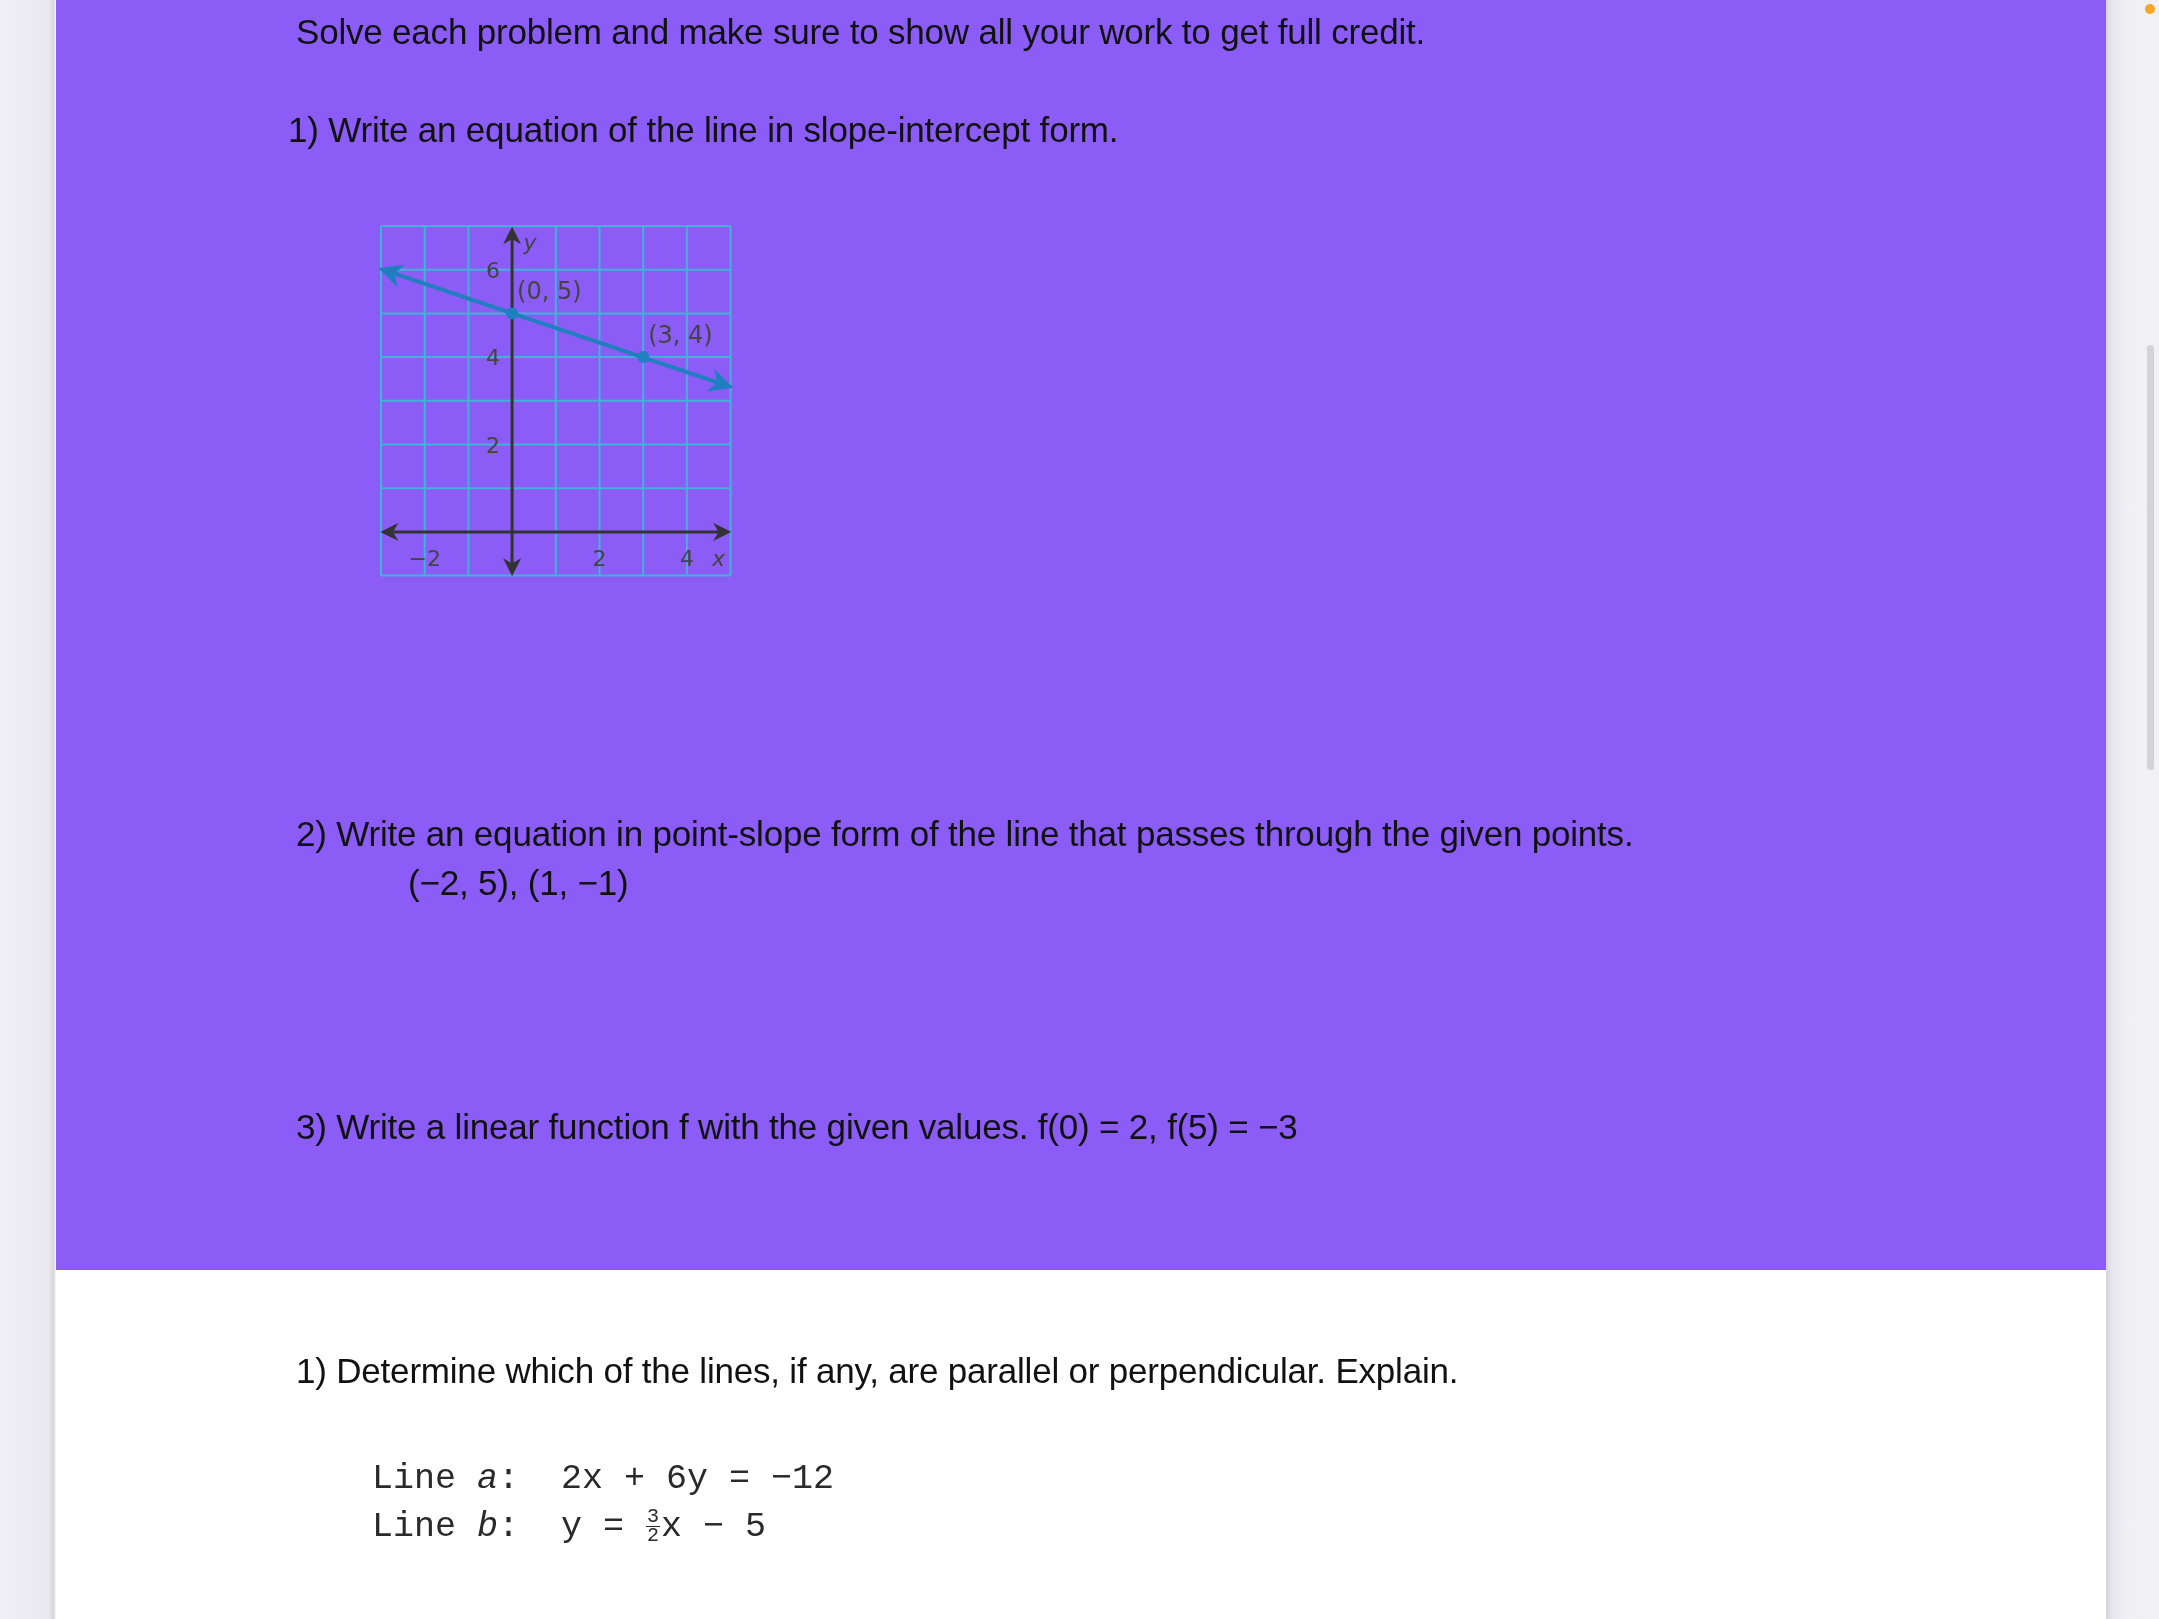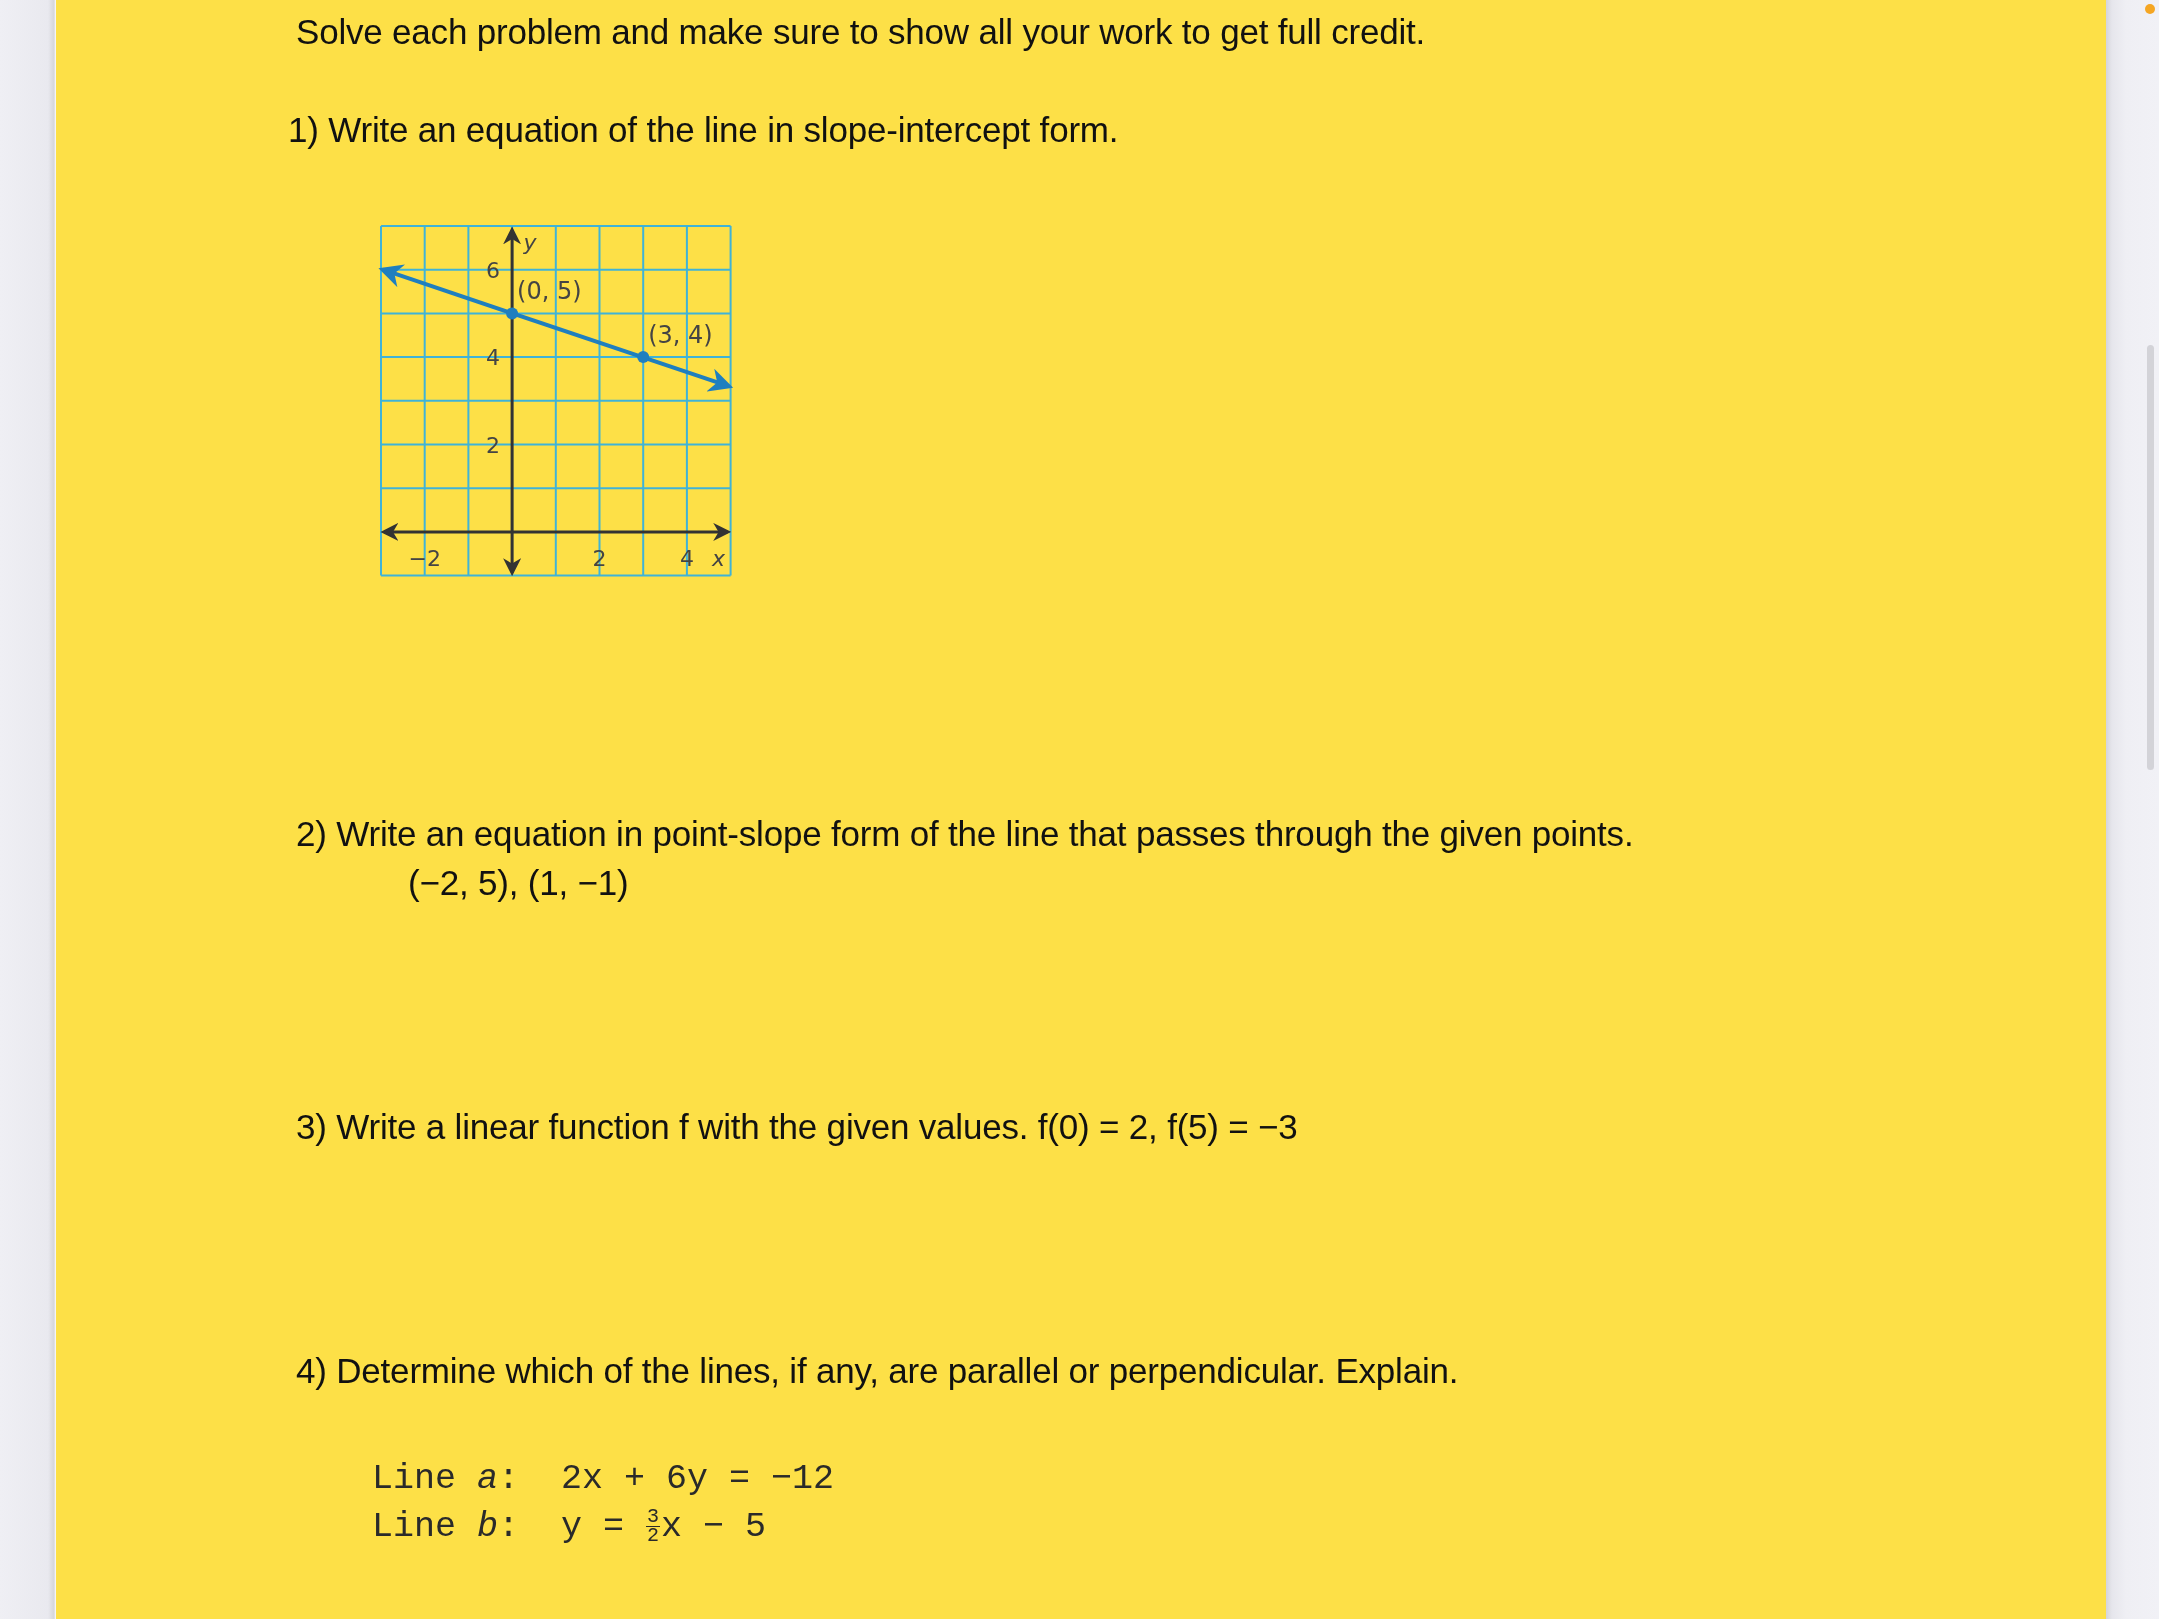--- a/index.html
+++ b/index.html
@@ -6,22 +6,22 @@
   body {
     width: 2159px; height: 1619px; overflow: hidden; position: relative;
     background: linear-gradient(to right, #efeff4 0px, #e9e9ef 48px, #d6d6dc 54px, #ffffff 56px);
     font-family: "Liberation Sans", sans-serif;
   }
   .viewer-bg-right {
     position: absolute; left: 2106px; top: 0; width: 53px; height: 1619px;
     background: linear-gradient(to right, #d4d4da 0px, #e6e6ec 6px, #efeff4 20px, #f1f1f6 53px);
   }
   .page {
-    position: absolute; left: 56px; top: 0; width: 2050px; height: 1619px;
-    background: #fde047;
+    position: absolute; left: 56px; top: 0; width: 2050px; height: 1270px;
+    background: #8b5cf6;
   }
   .text-line {
     position: absolute; color: #111111; font-size: 35px; white-space: nowrap;
     letter-spacing: -0.2px;
   }
   .graph {
     position: absolute; left: 300px; top: 206px; width: 400px; height: 390px;
   }
   .equations {
     position: absolute; left: 316px; top: 1455px;
@@ -96,21 +96,21 @@
         <circle cx="287.20000000000005" cy="151.10000000000002" r="6" fill="#1f7fbf"></circle>
         <text x="292.20000000000005" y="137.10000000000002" font-size="24" fill="#444444" font-family="DejaVu Sans, sans-serif">(3, 4)</text>
       </svg>
   </div>
 
   <div class="text-line" style="left:240px; top:814px;">2) Write an equation in point-slope form of the line that passes through the given points.</div>
   <div class="text-line" style="left:332px; top:863px;margin-left:20px;">(−2, 5), (1, −1)</div>
 
   <div class="text-line" style="left:240px; top:1107px;">3) Write a linear function f with the given values.  f(0) = 2, f(5) = −3</div>
 
-  <div class="text-line" style="left:240px; top:1351px;">4) Determine which of the lines, if any, are parallel or perpendicular. Explain.</div>
+  <div class="text-line" style="left:240px; top:1351px;">1) Determine which of the lines, if any, are parallel or perpendicular. Explain.</div>
 
   <div class="equations">
     <div class="eq-line">
       <span>Line </span><i>a</i><span>:</span>&nbsp;&nbsp;<span>2x + 6y = −12</span>
     </div>
     <div class="eq-line">
       <span>Line </span><i>b</i><span>:</span>&nbsp;&nbsp;<span>y = </span><span class="frac"><span class="num">3</span><span class="den">2</span></span><span>x − 5</span>
     </div>
   </div>
 </div>

